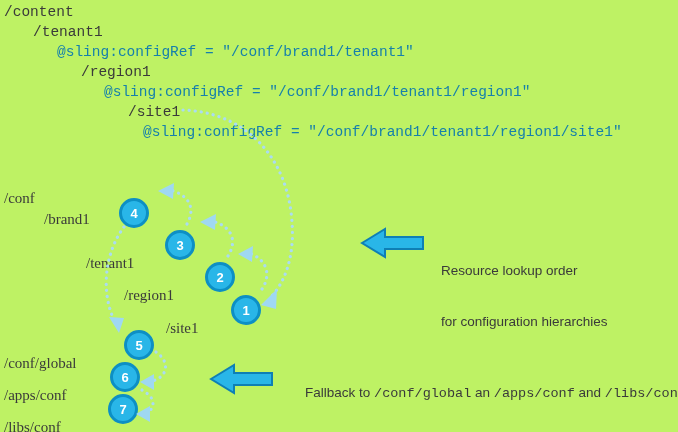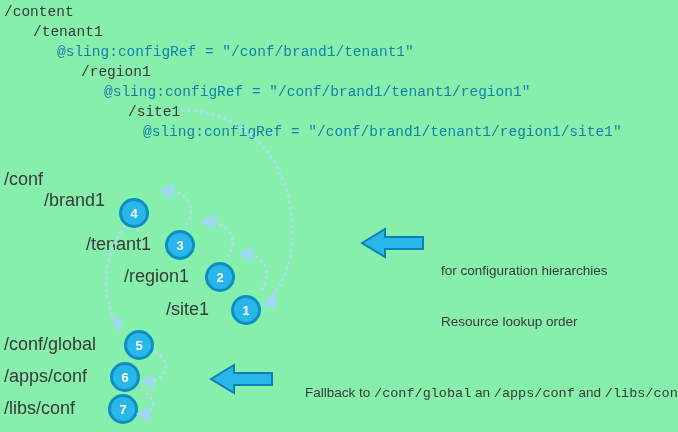--- a/index.html
+++ b/index.html
@@ -4,33 +4,34 @@
 <style>
   html, body {
     margin: 0;
     padding: 0;
     background: #ffffff;
   }
   #canvas {
     position: relative;
     width: 678px;
     height: 432px;
-    background: #86efac;
+    background: #bef264;
     overflow: hidden;
     font-family: "Liberation Sans", sans-serif;
   }
   
   .mono {
     position: absolute;
-    font-family: Liberation Sans, sans-serif;
-    font-size: 18px;
+    font-family: Liberation Serif, serif;
+    font-size: 15px;
     line-height: 14.5px;
     white-space: pre;
     color: #3a3a3a;
     letter-spacing: 0px;
+    margin-top: 19px;
   }
   .tree-line { position: absolute; white-space: pre; font-family: "Liberation Mono", monospace; font-size: 14.5px; color: #3a3a3a; }
 
   
   .num-circle {
     position: absolute;
     width: 30px;
     height: 30px;
     border-radius: 50%;
     background: #29b6e8;
@@ -107,22 +108,22 @@
   <div class="num-circle" style="left:119px; top:198px;">4</div>
   <div class="num-circle" style="left:165px; top:230px;">3</div>
   <div class="num-circle" style="left:205px; top:262px;">2</div>
   <div class="num-circle" style="left:231px; top:295px;">1</div>
 
   <div class="num-circle" style="left:124px; top:330px;">5</div>
   <div class="num-circle" style="left:110px; top:362px;">6</div>
   <div class="num-circle" style="left:108px; top:394px;">7</div>
 
   <div class="annot" style="left:441px; top:228px;">
+    <div>Resource lookup order</div>
     <div>for configuration hierarchies</div>
-    <div>Resource lookup order</div>
   </div>
 
   <div class="annot" style="left:290px; top:367px;">
     <span>Fallback to </span><span class="code">/conf/global</span><span> an </span><span class="code">/apps/conf</span><span> and </span><span class="code">/libs/conf</span>
   </div>
 
   <svg id="overlay" viewBox="0 0 678 432">
 
     <path class="dotcurve" d="M 183,110 C 240,112 283,150 291,212 C 297,258 283,284 271,297"></path>
     <polygon class="dothead" points="277,289 261,305 276,309"></polygon>

